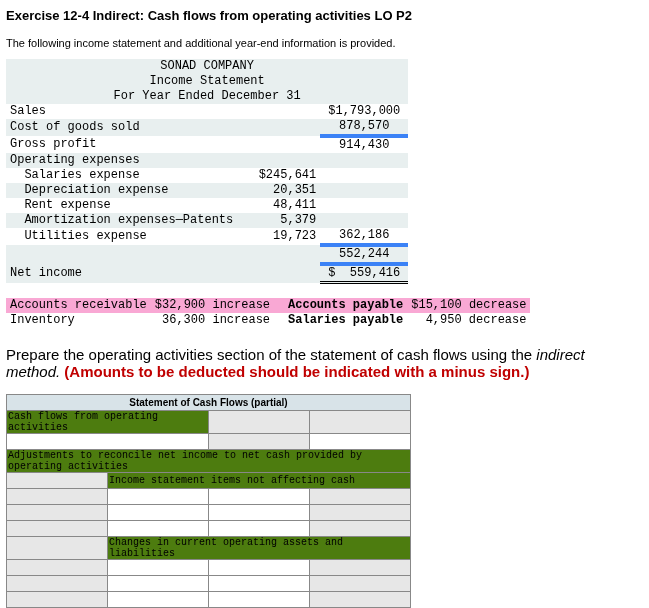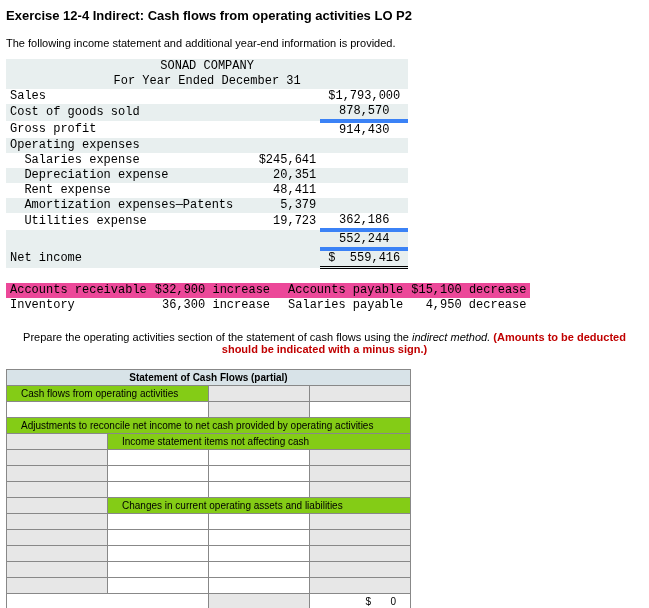--- a/index.html
+++ b/index.html
@@ -40,55 +40,56 @@
   .center { text-align: center !important; }
   .bt { border-top: 4px solid #3b82f6; }
 
   .changes {
     border-collapse: collapse;
     margin-bottom: 18px;
   }
   .changes td { padding: 0 4px; white-space: pre; }
   .ch1 { width: 135px; }
   .ch2 { width: 115px; text-align: right; }
-  .ch3 { width: 115px; }
+  .ch3 { width: 115px; font-weight: bold; }
   .ch4 { width: 115px; text-align: right; }
-  .changes tr.shade td { background: #ec4899; }
-
-  .instr { margin: 0 0 14px 0; font-size: 11px; text-align: center; }
+  .changes tr.shade td { background: #f9a8d4; }
+
+  .instr { margin: 0 0 14px 0; font-size: 15px; }
   .instr .em { font-style: italic; }
   .instr .red { color: #c00000; font-weight: bold; }
 
   .worksheet {
     border-collapse: collapse;
     table-layout: fixed;
     width: 405px;
     margin-top: 4px;
   }
   .worksheet th, .worksheet td {
     border: 1px solid #888;
     font-size: 10px;
     height: 16px;
-    padding: 0 14px;
+    padding: 0 1px;
     vertical-align: middle;
     box-sizing: border-box;
   }
   .worksheet th {
     background: #d8e3e8;
     font-weight: bold;
     text-align: center;
   }
   .worksheet .wc1 { width: 30px; background:#fff; }
   .worksheet .wc2 { width: 225px; background:#fff; }
   .worksheet .wc3 { width: 90px; background:#fff; }
   .worksheet .wc4 { width: 60px; background:#fff; text-align:right; }
   .worksheet td.gray { background: #e7e7e7; }
   .worksheet td.section {
-    background:#84cc16;
+    background:#4d7c0f;
     font-size:10px;
+    font-family:Liberation Mono, monospace;
   }
   .worksheet td.merge {
     background:#fff;
   }
   .worksheet input {
     width: 100%; height: 100%;
     border: none; outline: none;
     font-size: 10px;
     background: transparent;
   }
@@ -98,20 +99,23 @@
 <body>
 
 <h1>Exercise 12-4 Indirect: Cash flows from operating activities LO P2</h1>
 
 <p class="intro">The following income statement and additional year-end information is provided.</p>
 
 <table class="income mono">
   <tbody>
       <tr class="shade">
         <td class="c1 center" colspan="3">SONAD COMPANY</td>
+      </tr>
+  <tr class="shade">
+        <td class="c1 center" colspan="3">Income Statement</td>
       </tr>
   <tr class="shade">
         <td class="c1 center" colspan="3">For Year Ended December 31</td>
       </tr>
 
   <tr>
         <td class="c1">Sales</td>
         <td class="c2"></td>
         <td class="c3">$1,793,000</td>
       </tr>

